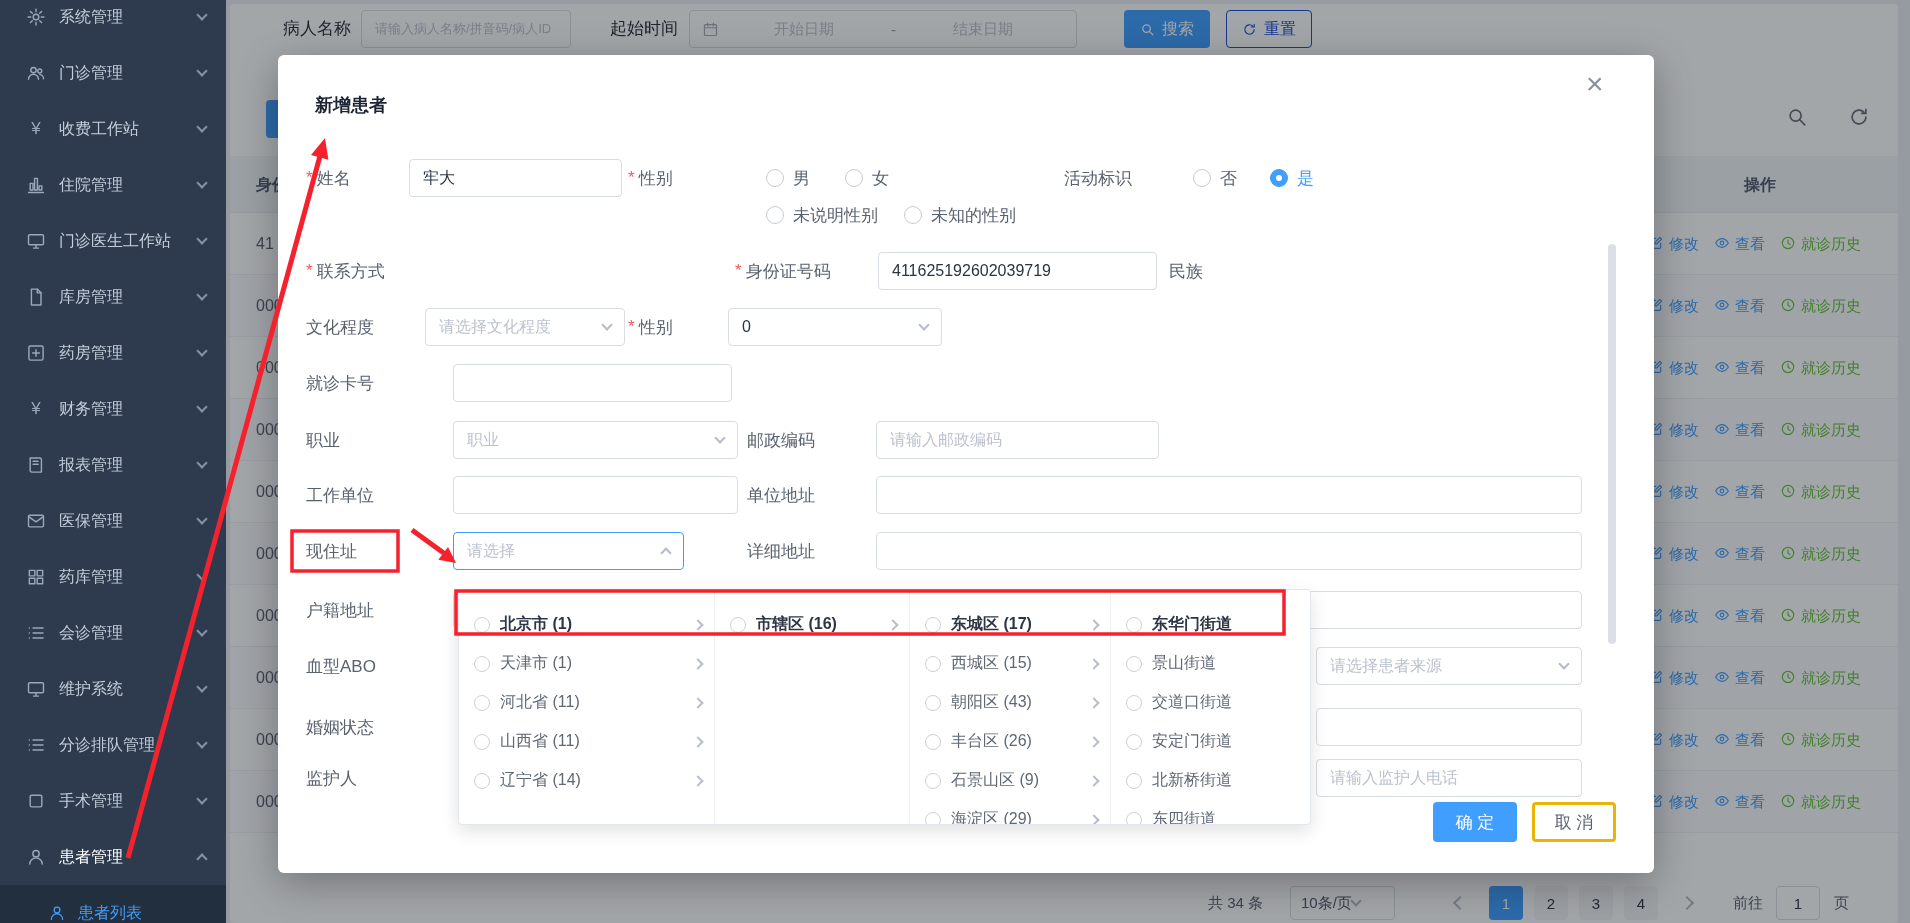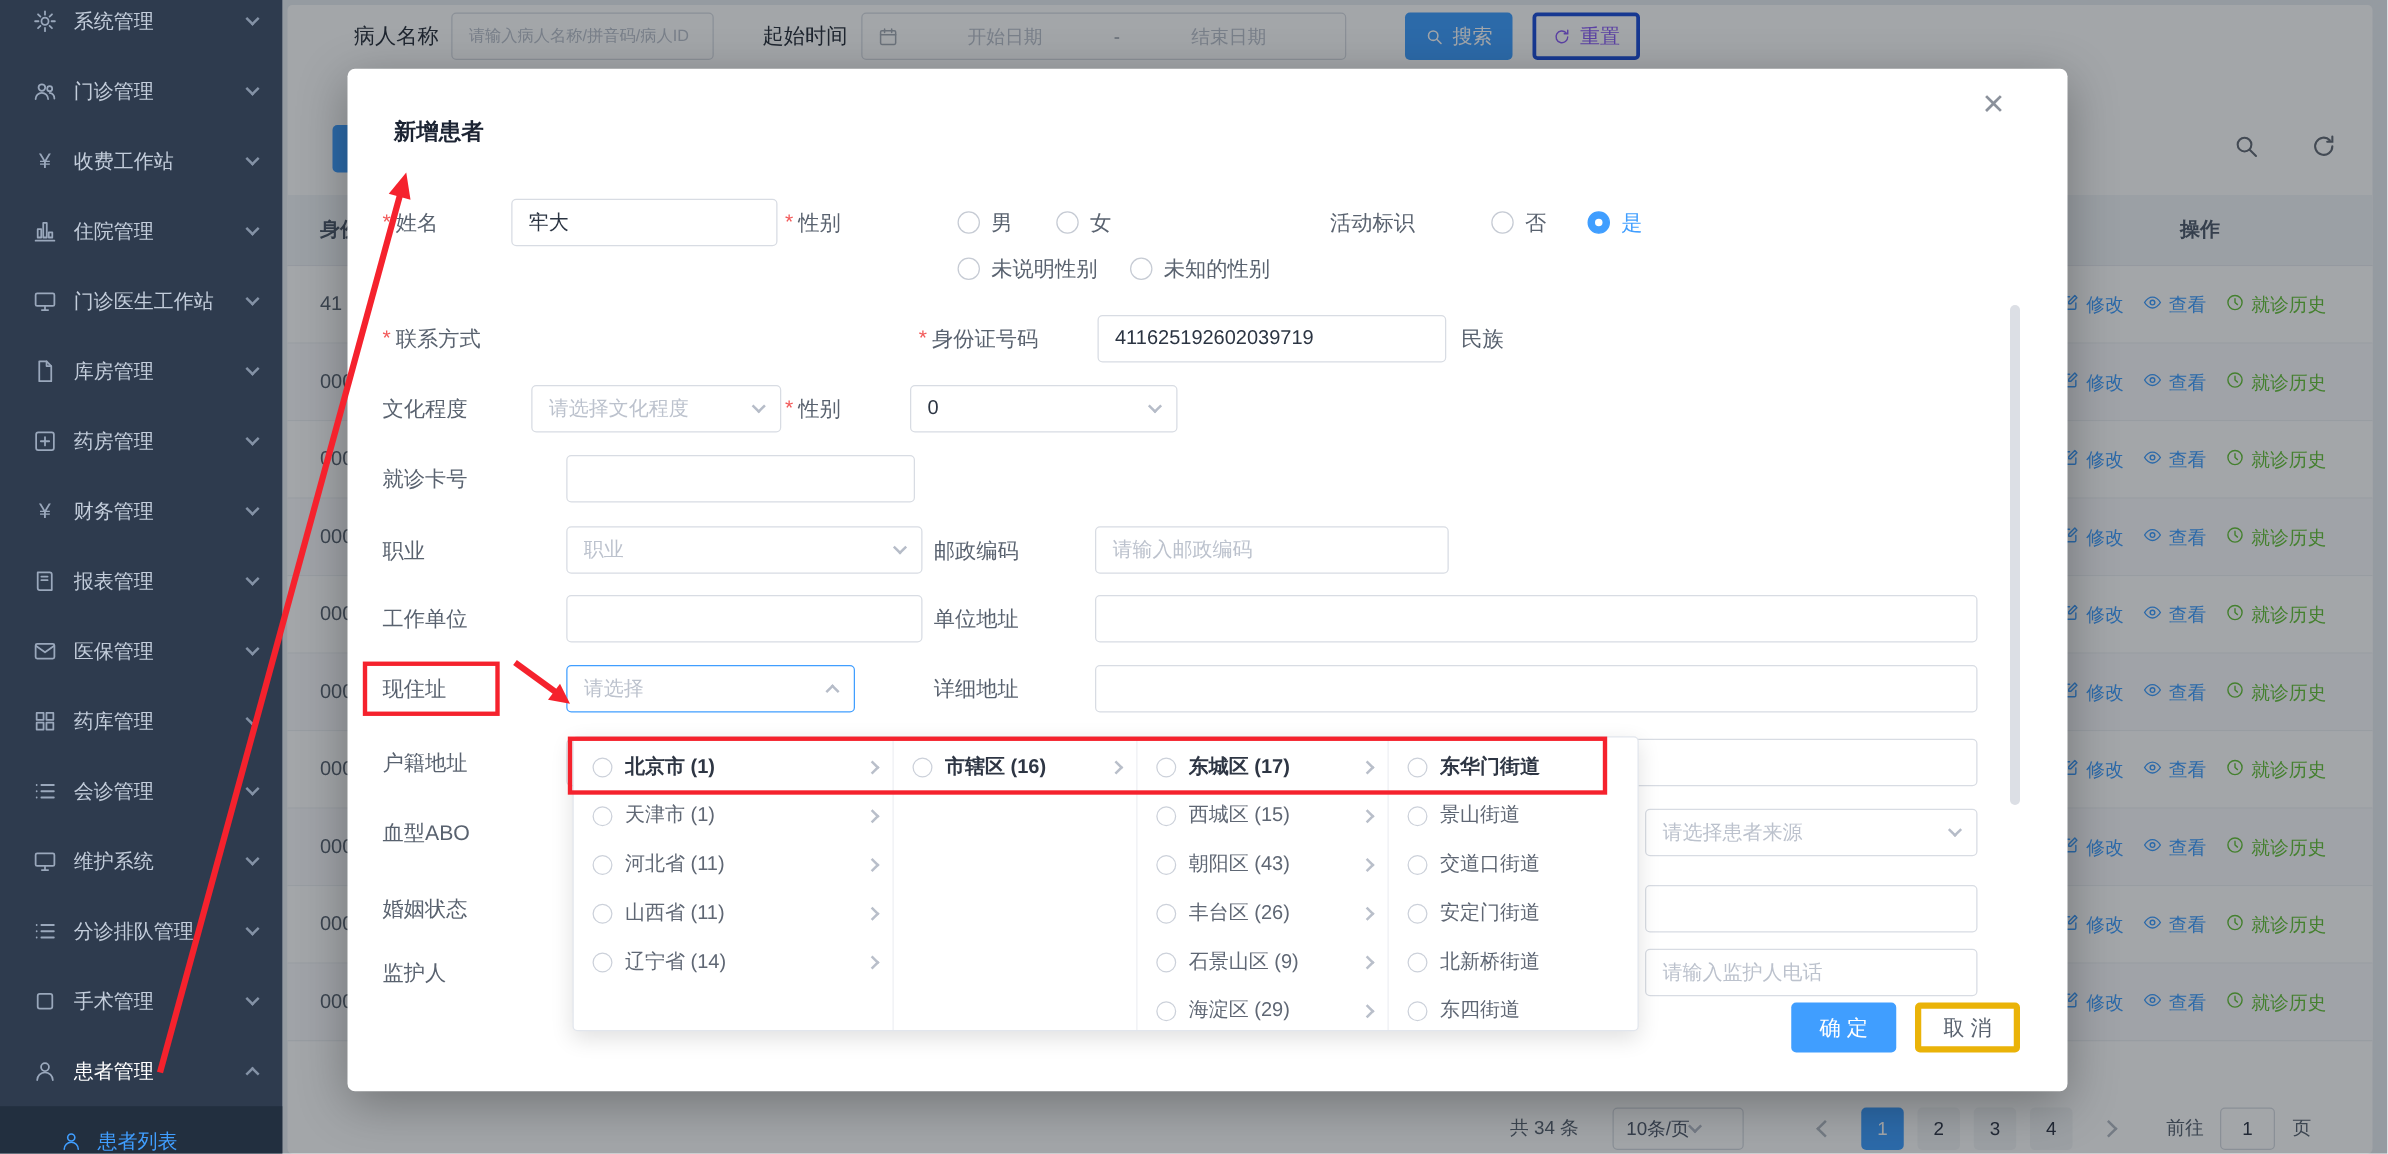--- a/index.html
+++ b/index.html
@@ -29,21 +29,21 @@
   .ph{color:#bcc2cd;font-size:16px;white-space:nowrap;overflow:hidden}
   .ph.sm{font-size:13px}
   .val{color:#2b3442;font-size:16px;white-space:nowrap}
   .range{padding:0 12px}
   .range .ph{flex:1;text-align:center;font-size:15px}
   .range .sep{color:#9aa1ac;font-size:15px;padding:0 6px}
   .icon-cal{width:17px;height:17px;color:#a5abb5;margin-right:4px;flex:none}
   .icon-cal svg{width:17px;height:17px;display:block}
   .btn{height:38px;border-radius:4px;display:inline-flex;align-items:center;justify-content:center;gap:7px;font-size:16px;border:none;cursor:pointer}
   .btn.primary{background:#409EFF;color:#fff}
-  .btn.plain{background:#fff;border:3px solid #1d4ed8;color:#8b5cf6}
+  .btn.plain{background:#fff;border:1px solid #1d4ed8;color:#1d4ed8}
   .btn svg{width:15px;height:15px}
   .addbtn{font-size:22px;font-weight:bold}
   .tool-icon{width:22px;height:22px;color:#646b76;cursor:pointer}
   .tool-icon svg{width:22px;height:22px;display:block}
 
   .thead{position:absolute;left:230px;top:156px;width:1668px;height:57px;background:#f3f5f8;border-bottom:1px solid #e8ebf0}
   .thcell{position:absolute;top:0;line-height:57px;font-size:16px;font-weight:bold;color:#4e5a6b;white-space:nowrap}
   .trow{position:absolute;left:230px;width:1668px;height:62px;background:#fff;border-bottom:1px solid #eef0f4}
   .trow.stripe{background:#fafbfd}
   .tcell{position:absolute;left:26px;top:0;line-height:62px;font-size:16px;color:#5a6472;white-space:nowrap}
@@ -74,31 +74,31 @@
   .chv.up{transform:rotate(-135deg);margin-top:4px}
   .chv.right{transform:rotate(-45deg)}
   .radio{height:38px;display:flex;align-items:center;gap:9px;font-size:17px;color:#59626f;cursor:pointer;white-space:nowrap}
   .rdot{width:18px;height:18px;border:1.5px solid #c6cbd4;border-radius:50%;background:#fff;flex:none;position:relative}
   .radio.checked .rdot{border-color:#409EFF;background:#409EFF}
   .radio.checked .rdot::after{content:"";position:absolute;inset:5px;background:#fff;border-radius:50%}
   .radio.checked .rtxt{color:#409EFF}
 
   .cas-panel{position:absolute;left:180px;top:534px;width:853px;height:236px;background:#fff;border:1px solid #e2e6ed;border-radius:4px;
              box-shadow:0 6px 18px rgba(0,0,0,.12);display:flex;overflow:hidden;z-index:5}
-  .cas-col{border-right:1px solid #eef0f3;padding-top:4px;overflow:hidden;flex:none}
+  .cas-col{border-right:1px solid #eef0f3;padding-top:15px;overflow:hidden;flex:none}
   .cas-col:last-child{border-right:none}
   .cas-item{height:39px;display:flex;align-items:center;gap:10px;padding:0 12px 0 15px;font-size:16px;color:#5f6774;cursor:pointer}
   .cas-item .cas-label{flex:1;white-space:nowrap;overflow:hidden}
   .cas-item.selected{font-weight:bold;color:#2e3644}
   .cas-radio{width:16px;height:16px;border:1.5px solid #ccd1da;border-radius:50%;flex:none;background:#fff}
   .cas-chev{border-color:#b9bfca}
   .m-scroll{position:absolute;left:1330px;top:189px;width:8px;height:400px;border-radius:4px;background:#dcdfe5;cursor:pointer}
   .m-btn{position:absolute;height:40px;border-radius:4px;font-size:17px;display:flex;align-items:center;justify-content:center;cursor:pointer;border:none}
   .m-btn.confirm{left:1155px;top:747px;width:84px;background:#409EFF;color:#fff}
-  .m-btn.cancel{left:1254px;top:747px;width:84px;background:#fff;border:5px solid #eab308;color:#59626f}
+  .m-btn.cancel{left:1254px;top:747px;width:84px;background:#fff;border:3px solid #eab308;color:#59626f}
 
   .overlay{position:absolute;left:0;top:0;z-index:100;pointer-events:none}
 </style>
 </head>
 <body>
 
 <div class="stage">
 
   <div class="card"></div>
 

